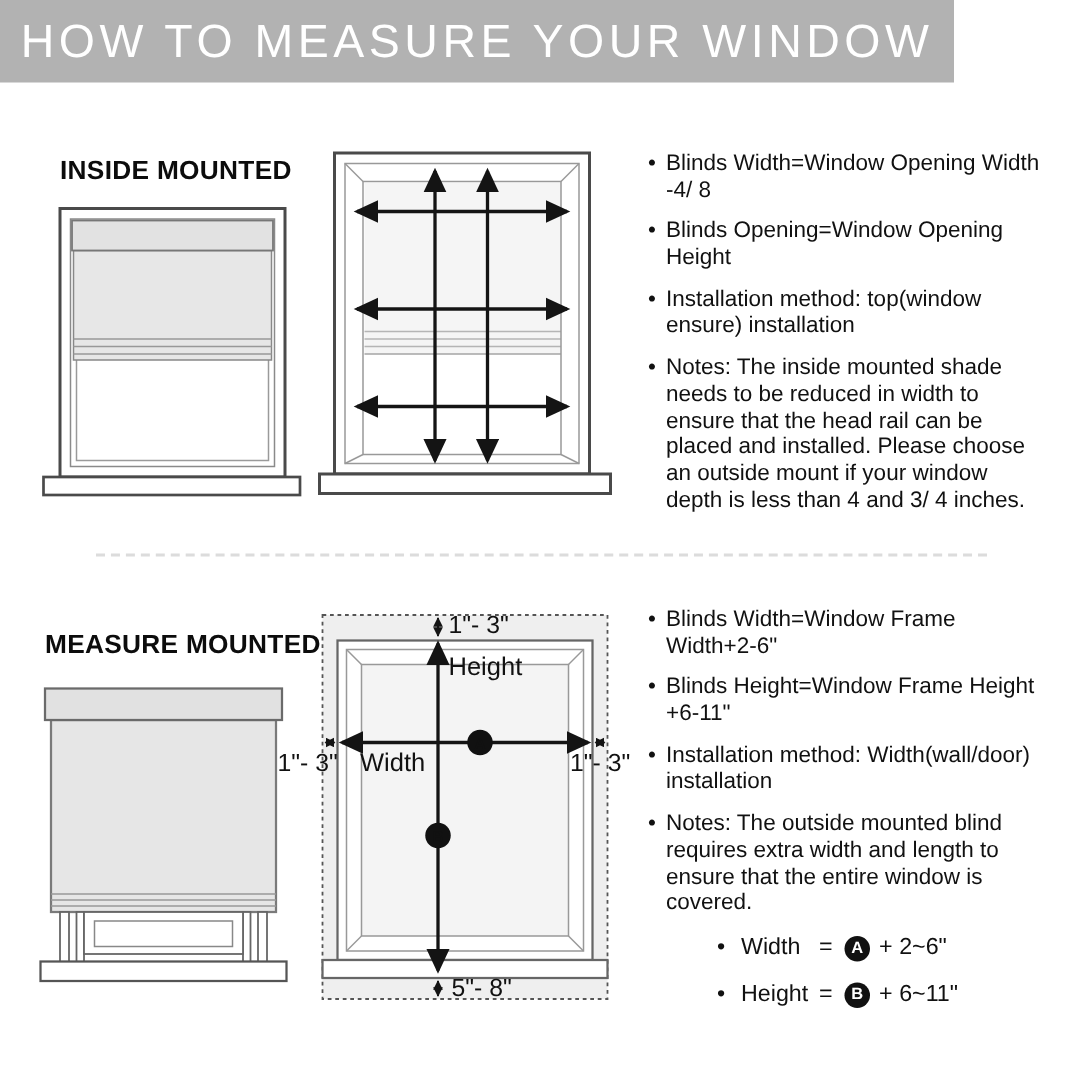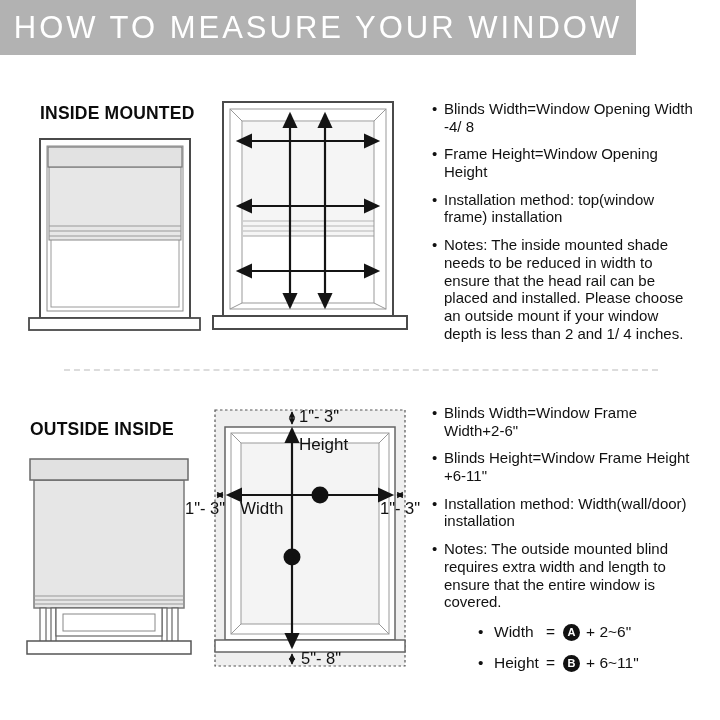--- a/index.html
+++ b/index.html
@@ -107,35 +107,35 @@
   <rect x="2" y="224" width="194" height="13" fill="#ffffff" stroke="#4a4a4a" stroke-width="2"></rect>
 </svg>
 
 <div class="abs bullets" style="left:432px;top:100px;">
   <div class="bullet">
     <span class="dot">•</span>
     <span class="txt">Blinds Width=Window Opening Width -4/ 8</span>
   </div>
   <div class="bullet">
     <span class="dot">•</span>
-    <span class="txt">Frame Height=Window Opening Height</span>
-  </div>
-  <div class="bullet">
-    <span class="dot">•</span>
-    <span class="txt">Installation method: top(window frame) installation</span>
-  </div>
-  <div class="bullet">
-    <span class="dot">•</span>
-    <span class="txt">Notes: The inside mounted shade needs to be reduced in width to ensure that the head rail can be placed and installed. Please choose an outside mount if your window depth is less than 2 and 1/ 4 inches.</span>
+    <span class="txt">Blinds Opening=Window Opening Height</span>
+  </div>
+  <div class="bullet">
+    <span class="dot">•</span>
+    <span class="txt">Installation method: top(window ensure) installation</span>
+  </div>
+  <div class="bullet">
+    <span class="dot">•</span>
+    <span class="txt">Notes: The inside mounted shade needs to be reduced in width to ensure that the head rail can be placed and installed. Please choose an outside mount if your window depth is less than 4 and 3/ 4 inches.</span>
   </div>
 </div>
 
 <div class="abs divider"></div>
 
-<div class="abs section-title" style="left:30px;top:419px;">OUTSIDE INSIDE</div>
+<div class="abs section-title" style="left:30px;top:419px;">MEASURE MOUNTED</div>
 
 <svg class="abs" style="left:25px;top:450px;" width="175" height="215" viewBox="0 0 175 215">
   <rect x="9" y="30" width="150" height="128" fill="#e6e6e6" stroke="#7a7a7a" stroke-width="1.5"></rect>
   <g stroke="#999999" stroke-width="1">
     <line x1="9" y1="146" x2="159" y2="146"></line>
     <line x1="9" y1="150" x2="159" y2="150"></line>
     <line x1="9" y1="154" x2="159" y2="154"></line>
   </g>
   <rect x="5" y="9" width="158" height="21" fill="#e1e1e1" stroke="#6a6a6a" stroke-width="1.5"></rect>
   <g fill="#ffffff" stroke="#666666" stroke-width="1.2">

